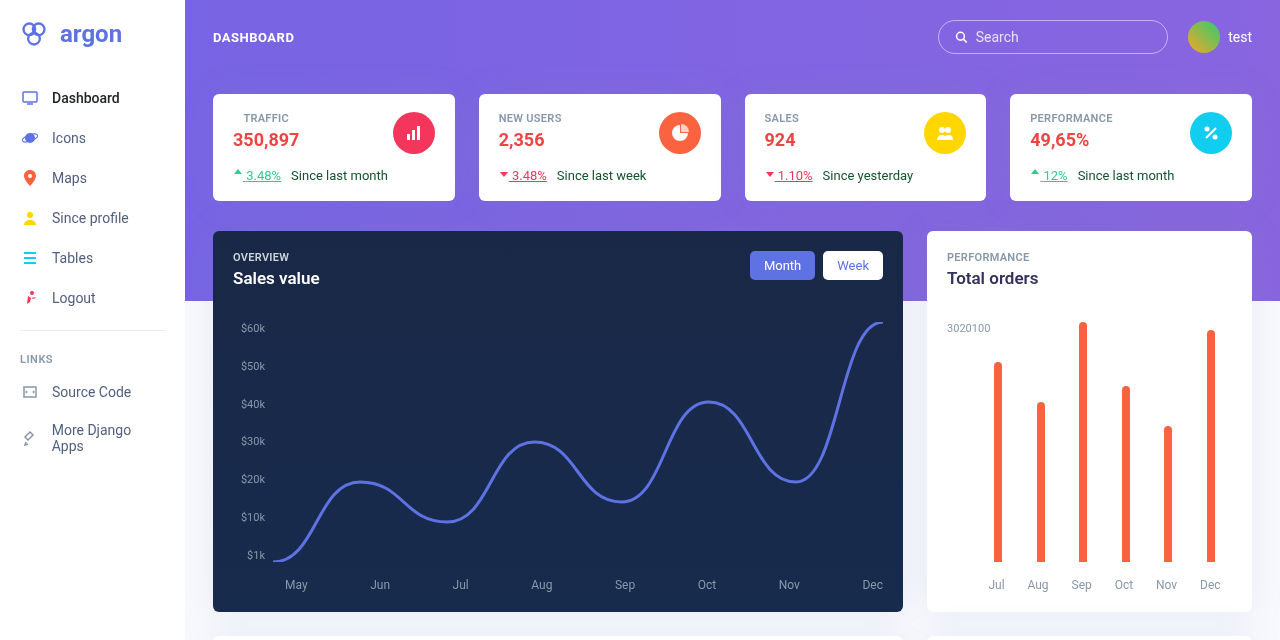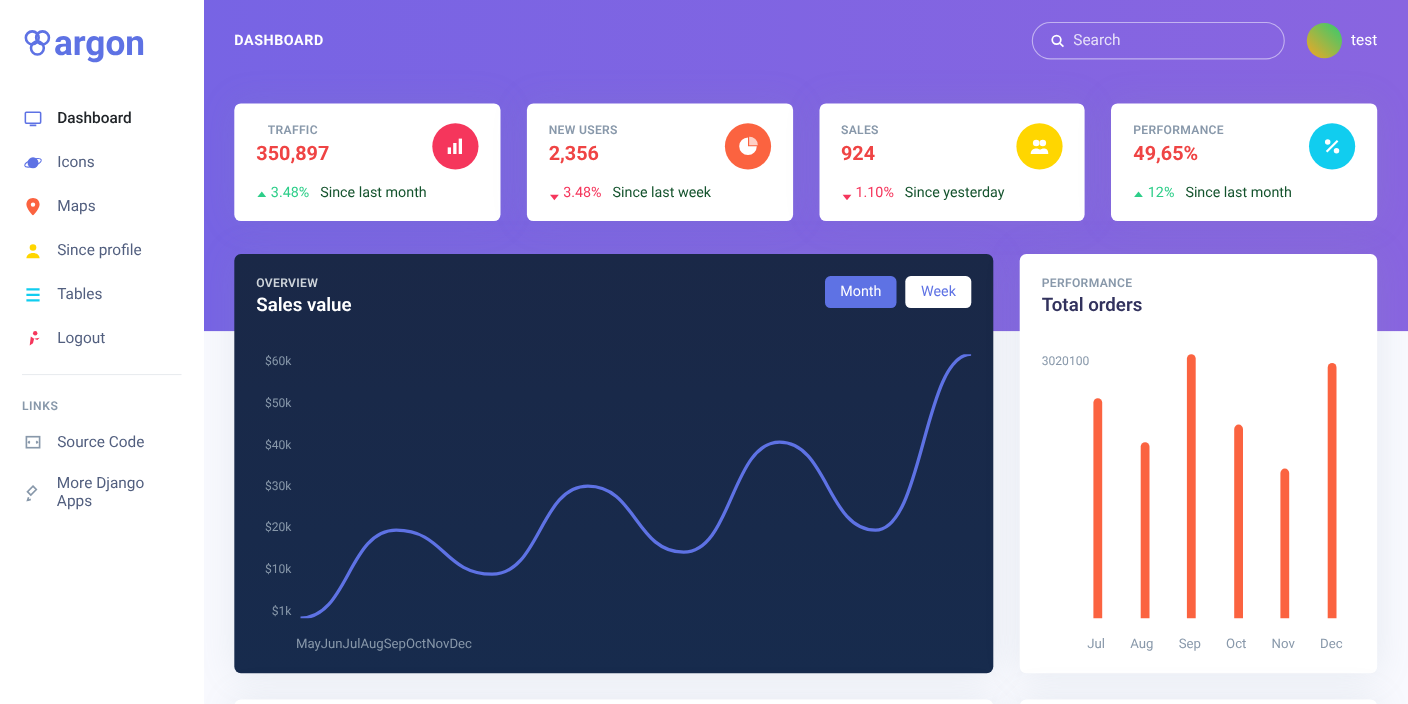--- a/index.html
+++ b/index.html
@@ -1,20 +1,20 @@
 <!DOCTYPE html>
 <html><head>
 <meta charset="utf-8">
 <style>
 * { margin:0; padding:0; box-sizing:border-box; font-family:-apple-system,BlinkMacSystemFont,'Segoe UI',Roboto,sans-serif; }
 body { background:#f8f9fe; width:1280px; height:640px; overflow:hidden; }
 .sidebar { position:fixed; left:0; top:0; width:185px; height:100%; background:#fff; padding:20px 0; }
 .logo { display:flex; align-items:center; padding:0 20px 30px; }
 .logo svg { width:28px; height:28px; }
-.logo-text { font-size:32px; font-weight:700; color:#5e72e4; margin-left:1px; }
+.logo-text { font-size:24px; font-weight:700; color:#5e72e4; margin-left:12px; }
 .nav-item { display:flex; align-items:center; padding:10px 20px; font-size:14px; color:#525f7f; cursor:pointer; }
 .nav-item.active { color:#212529; font-weight:500; }
 .nav-item .icon { width:20px; height:20px; display:flex; align-items:center; justify-content:center; margin-right:12px; }
 .divider { border:none; border-top:1px solid #e9ecef; margin:12px 20px; }
 .links-header { padding:10px 20px 6px; font-size:11px; color:#8898aa; font-weight:600; letter-spacing:0.5px; }
 .main { margin-left:185px; }
 .header { background:linear-gradient(87deg,#7764e4 0,#8965e0 100%); padding:20px 28px 100px; }
 .header-top { display:flex; align-items:center; justify-content:space-between; margin-bottom:40px; }
 .dash-title { color:#fff; font-size:13px; font-weight:700; letter-spacing:0.5px; }
 .search-box { display:flex; align-items:center; border:1px solid rgba(255,255,255,0.5); border-radius:30px; padding:8px 16px; width:230px; }
@@ -26,42 +26,42 @@
 .stat-card { flex:1; background:#fff; border-radius:6px; padding:18px 20px; box-shadow:0 0 2rem 0 rgba(136,152,170,.15); }
 .stat-top { display:flex; justify-content:space-between; align-items:flex-start; }
 .stat-label { font-size:11px; color:#8898aa; font-weight:600; letter-spacing:0.3px;text-align:center; }
 .stat-value { font-size:18px; font-weight:700; color:#ef4444; margin-top:4px; }
 .stat-icon { width:42px; height:42px; border-radius:50%; display:flex; align-items:center; justify-content:center; }
 .stat-icon.red { background:#f5365c; }
 .stat-icon.orange { background:#fb6340; }
 .stat-icon.yellow { background:#ffd600; }
 .stat-icon.cyan { background:#11cdef; }
 .stat-bottom { display:flex; align-items:center; margin-top:14px; font-size:13px; }
-.change { display:flex; align-items:flex-end; margin-right:10px; }
+.change { display:flex; align-items:flex-start; margin-right:10px;text-decoration:underline; }
 .change.up { color:#2dce89; }
 .change.down { color:#f5365c; }
 .since { color:#14532d; }
 .content { padding:0 28px; margin-top:-70px; }
 .chart-row { display:flex; gap:24px; }
 .chart-card { background:#fff; border-radius:6px; padding:20px; box-shadow:0 0 2rem 0 rgba(136,152,170,.15); }
 .chart-card.dark { background:#172b4d; background:linear-gradient(180deg,#1a2847 0%,#172b4d 100%); flex:0 0 690px; }
 .chart-card.light { flex:1; }
 .chart-header { display:flex; justify-content:space-between; align-items:flex-start; margin-bottom:34px; }
 .chart-overline { font-size:11px; color:#ced4da; font-weight:600; letter-spacing:0.3px; }
 .chart-card.light .chart-overline { color:#8898aa; }
 .chart-title { font-size:17px; font-weight:600; color:#fff; margin-top:4px; }
 .chart-card.light .chart-title { color:#32325d; }
 .toggle-group { display:flex; gap:8px; }
 .toggle-btn { padding:7px 14px; border-radius:5px; font-size:13px; font-weight:400; cursor:pointer; border:none; }
 .toggle-btn.active { background:#5e72e4; color:#fff; }
 .toggle-btn.inactive { background:#fff; color:#5e72e4; }
 .line-chart { position:relative; height:270px; }
 .y-axis { position:absolute; left:0; top:0; height:240px; display:flex; flex-direction:column; justify-content:space-between; }
 .y-tick { font-size:11px; color:#8898aa; text-align:right; width:32px; }
-.x-axis { position:absolute; bottom:0; left:36px; right:0; display:flex; }
+.x-axis { position:absolute; bottom:0; left:52px; right:0; display:flex; justify-content:space-between; }
 .x-tick { font-size:12px; color:#8898aa; }
 .line-svg { position:absolute; left:40px; top:0; right:0; height:240px; }
 .bar-chart { position:relative; height:270px; }
 .bar-y-axis { position:absolute; left:0; top:0; height:240px; display:flex; flex-direction:row; justify-content:space-between; }
 .bar-y-tick { font-size:11px; color:#8898aa; }
 .bar-x-axis { position:absolute; bottom:0; left:30px; right:0; display:flex; justify-content:space-around; }
 .bar-x-tick { font-size:12px; color:#8898aa; }
 .bars { position:absolute; left:30px; right:0; top:0; height:240px; display:flex; justify-content:space-around; align-items:flex-end; }
 .bar { width:8px; background:#fb6340; border-radius:4px 4px 0 0; }
 .bottom-row { display:flex; gap:24px; margin-top:24px; }

